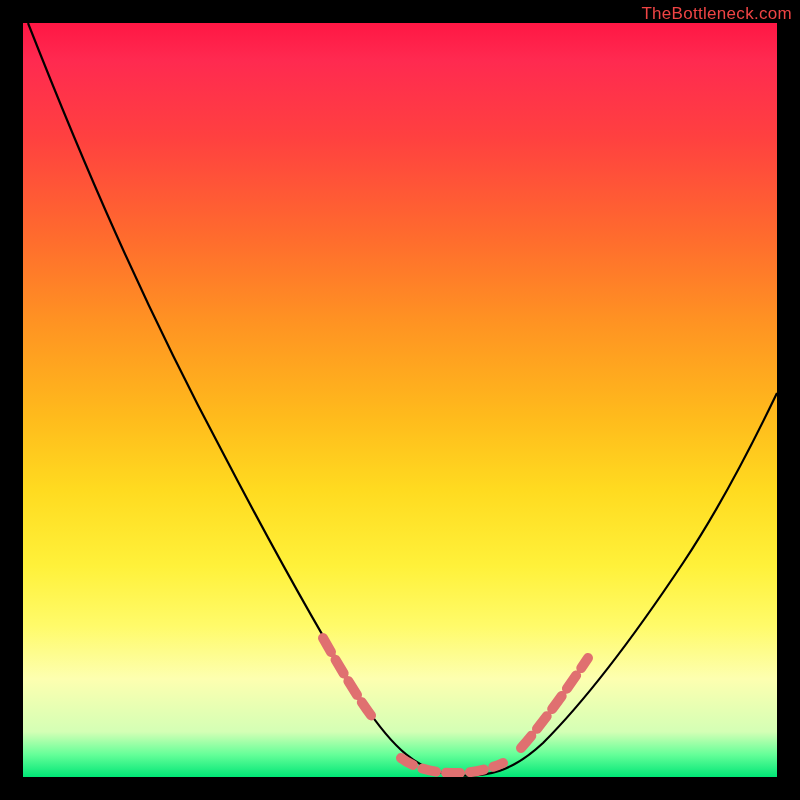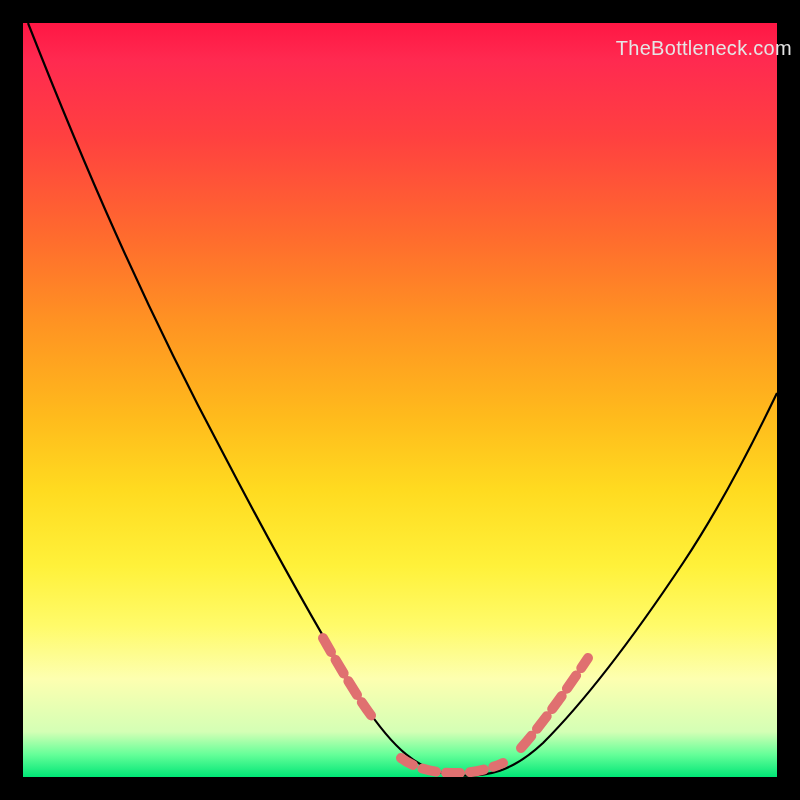--- a/index.html
+++ b/index.html
@@ -31,25 +31,24 @@
       #fdffb0 87%,
       #d4ffb5 94%,
       #66ff99 97%,
       #00e676 100%
     );
   }
   .watermark {
     position: absolute;
     top: 4px;
     right: 8px;
-    color: #e5e5e5;
-    font-size: 20px;
+    color: #ef4444;
+    font-size: 17px;
     letter-spacing: 0.3px;
     user-select: none;
-    margin-top: 33px;
   }
   svg.curve {
     position: absolute;
     left: 0;
     top: 0;
     width: 754px;
     height: 754px;
   }
 </style>
 </head>

